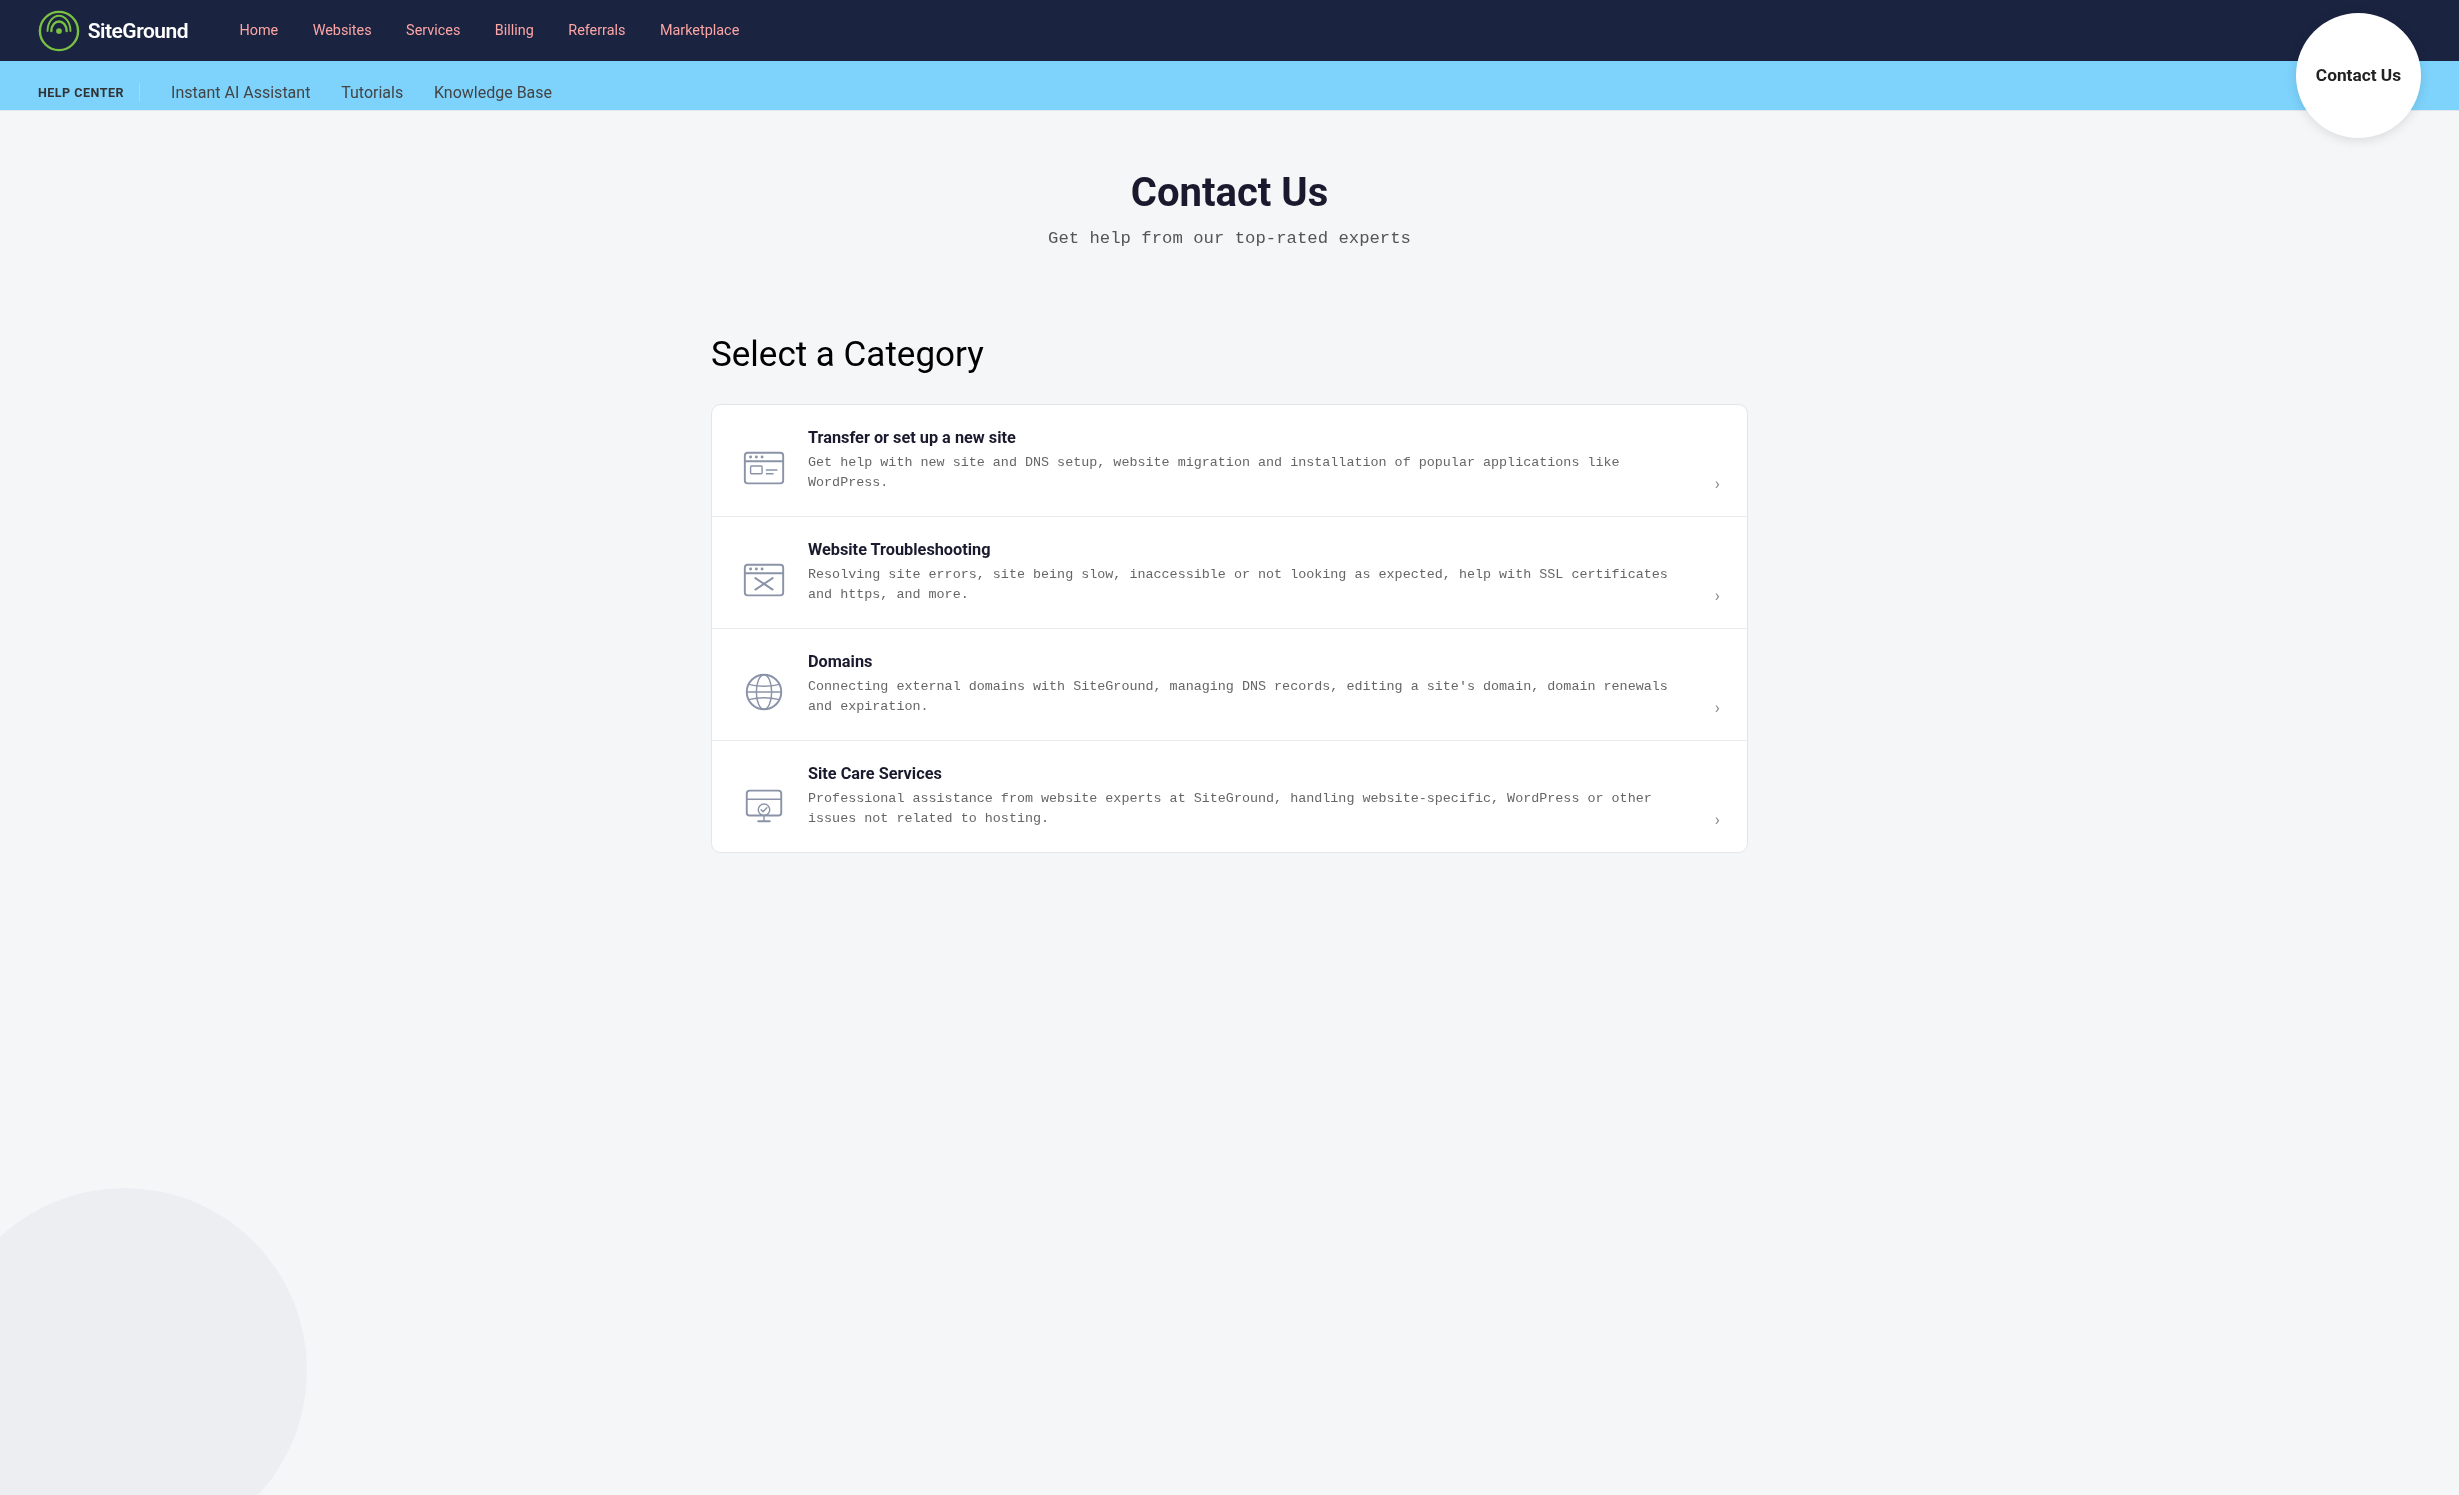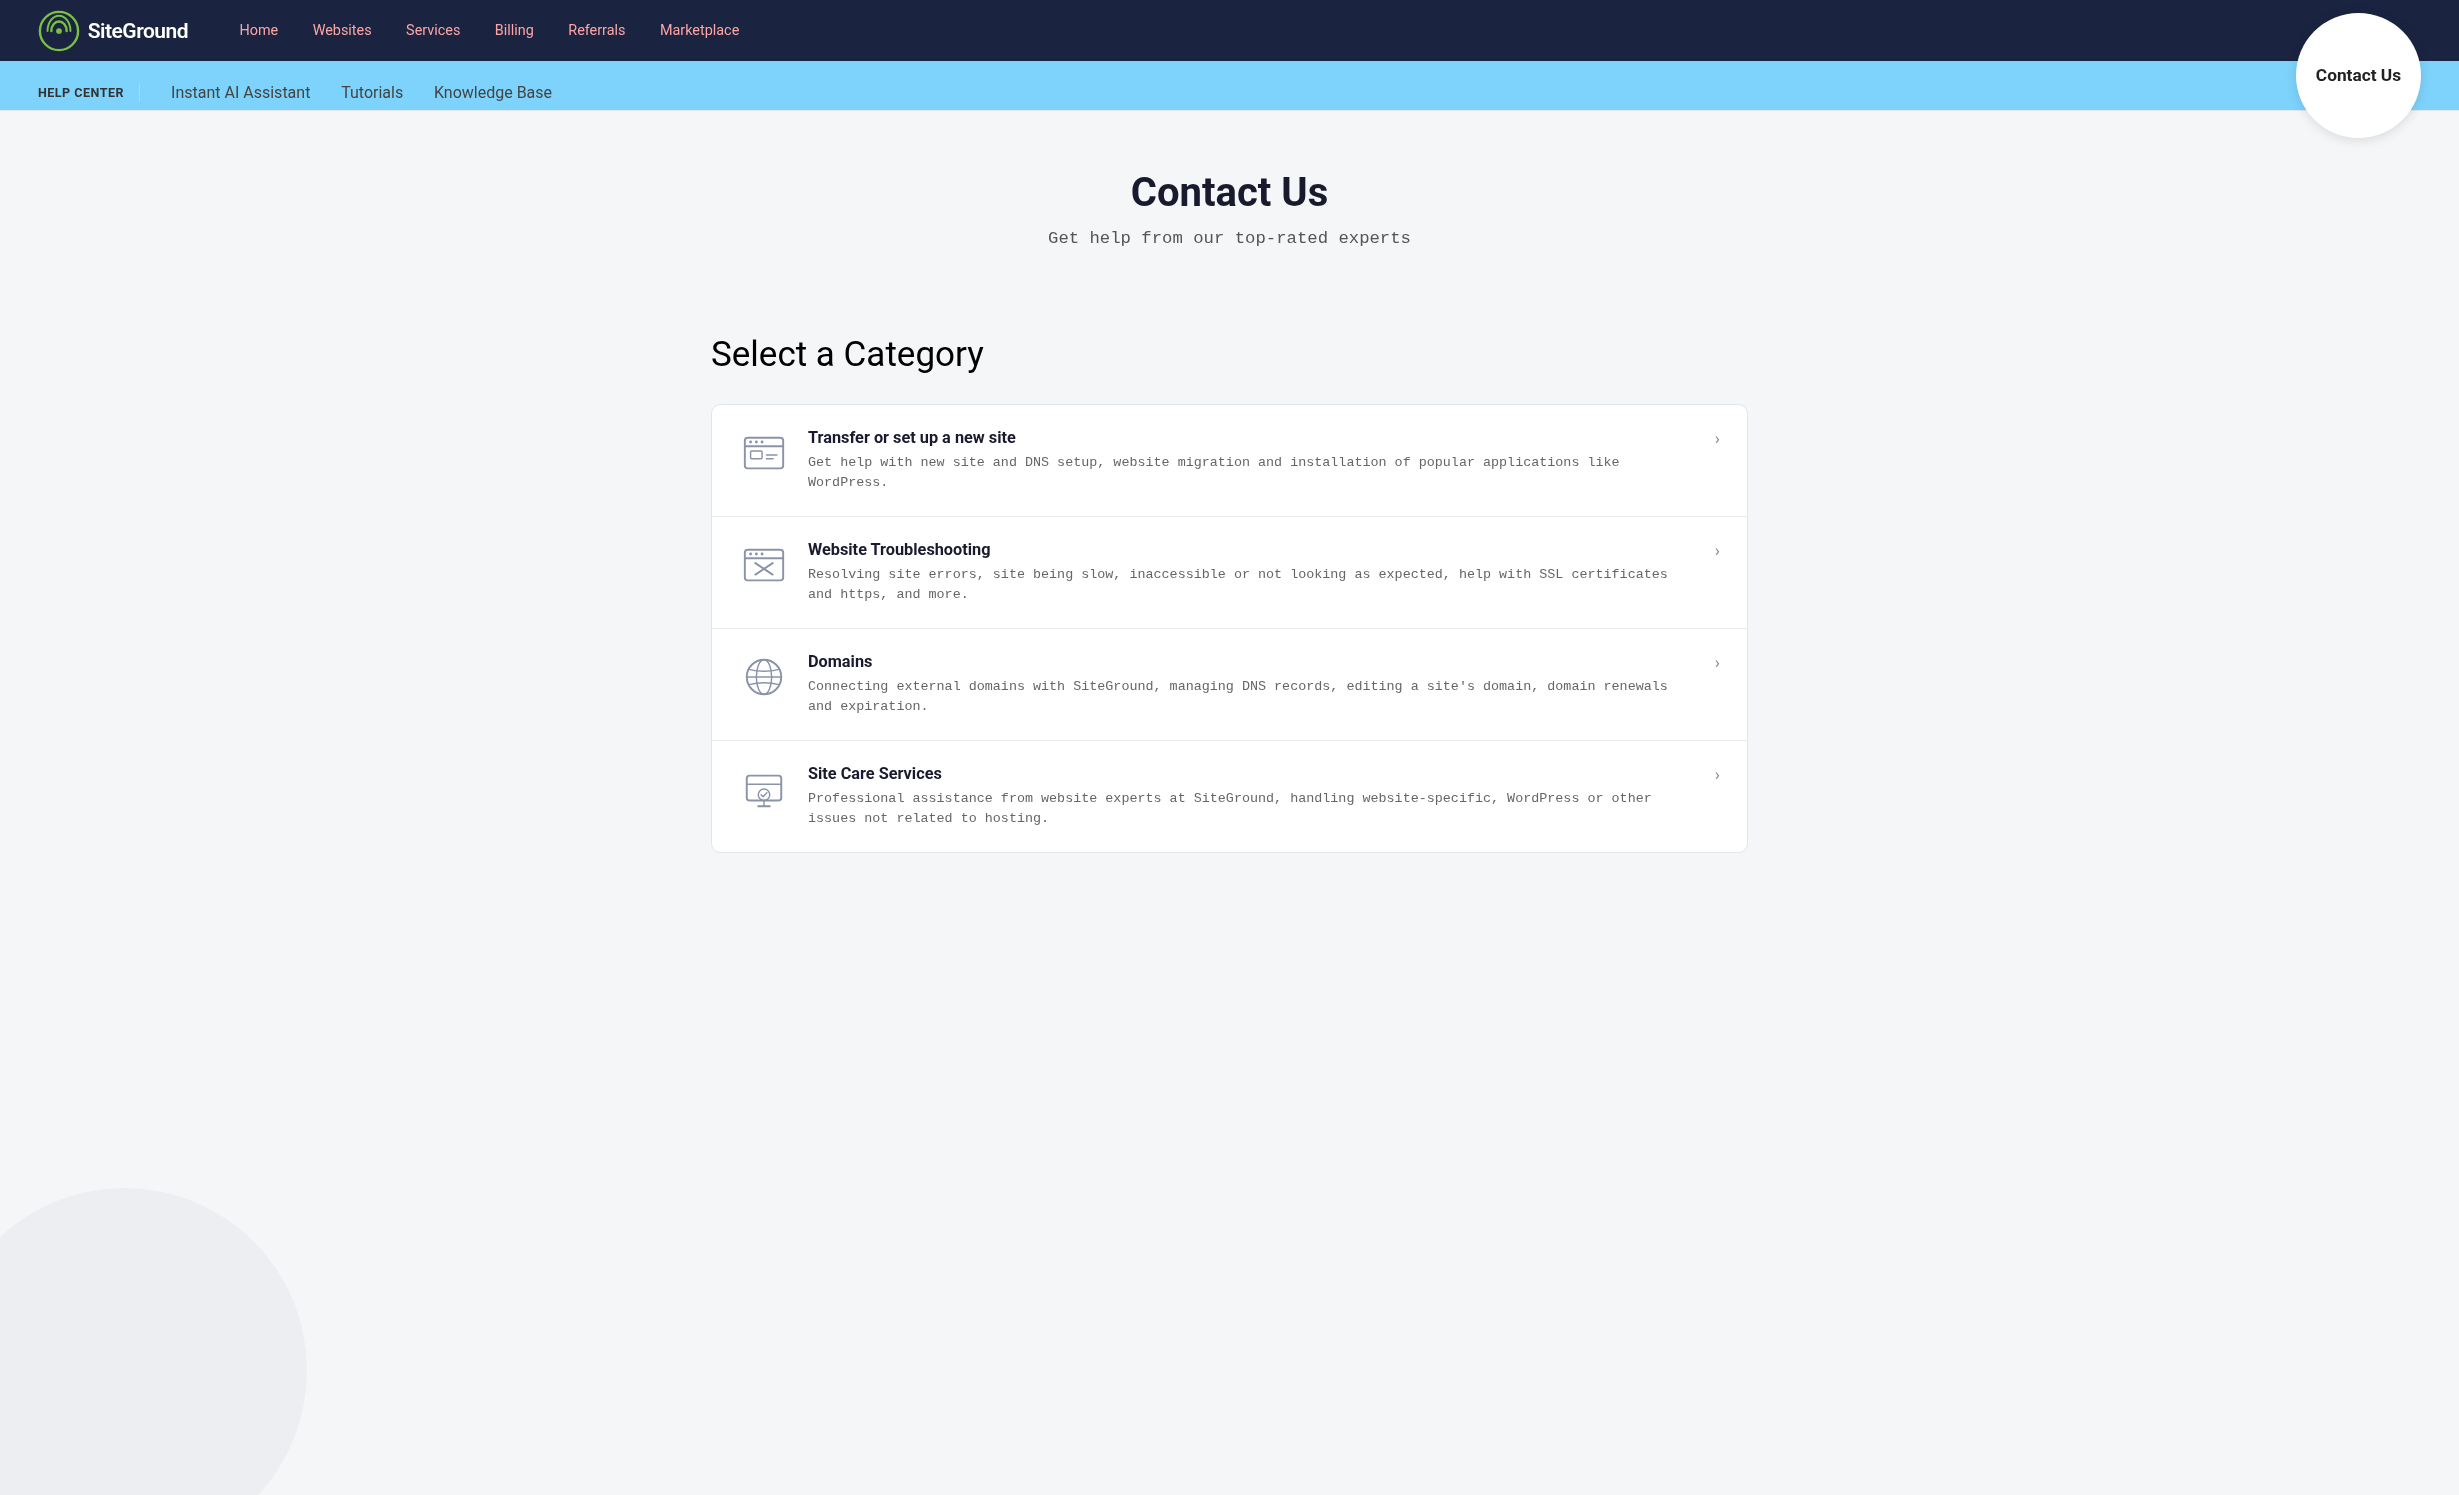--- a/index.html
+++ b/index.html
@@ -148,21 +148,21 @@
 
     
     .categories-list {
       background: white;
       border-radius: 9.6px;
       border: 1px solid #e2e6ea;
       overflow: hidden;
     }
     .category-item {
       display: flex;
-      align-items: flex-start;
+      align-items: flex-end;
       padding: 23px 27px;
       border-bottom: 1px solid #e8ecef;
       cursor: pointer;
       text-decoration: none;
       color: inherit;
       transition: background 0.15s;
     }
     .category-item:last-child { border-bottom: none; }
     .category-icon {
       width: 50px;

